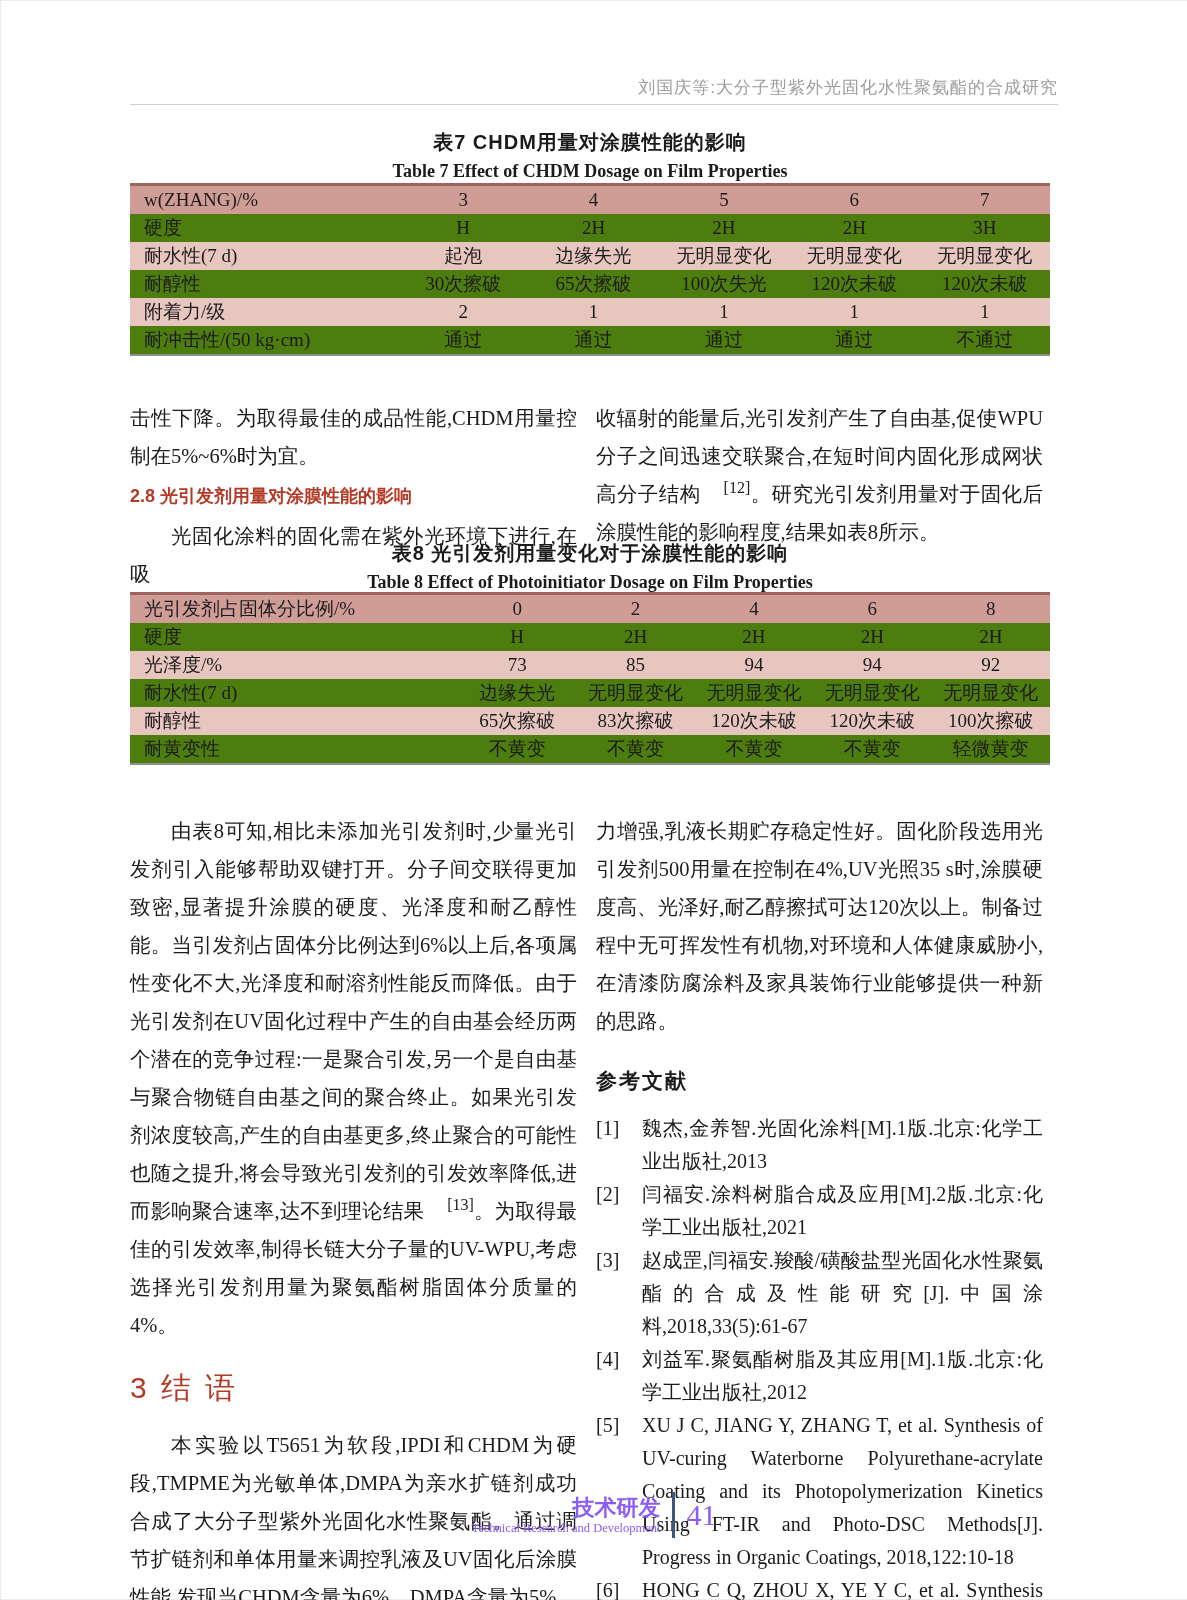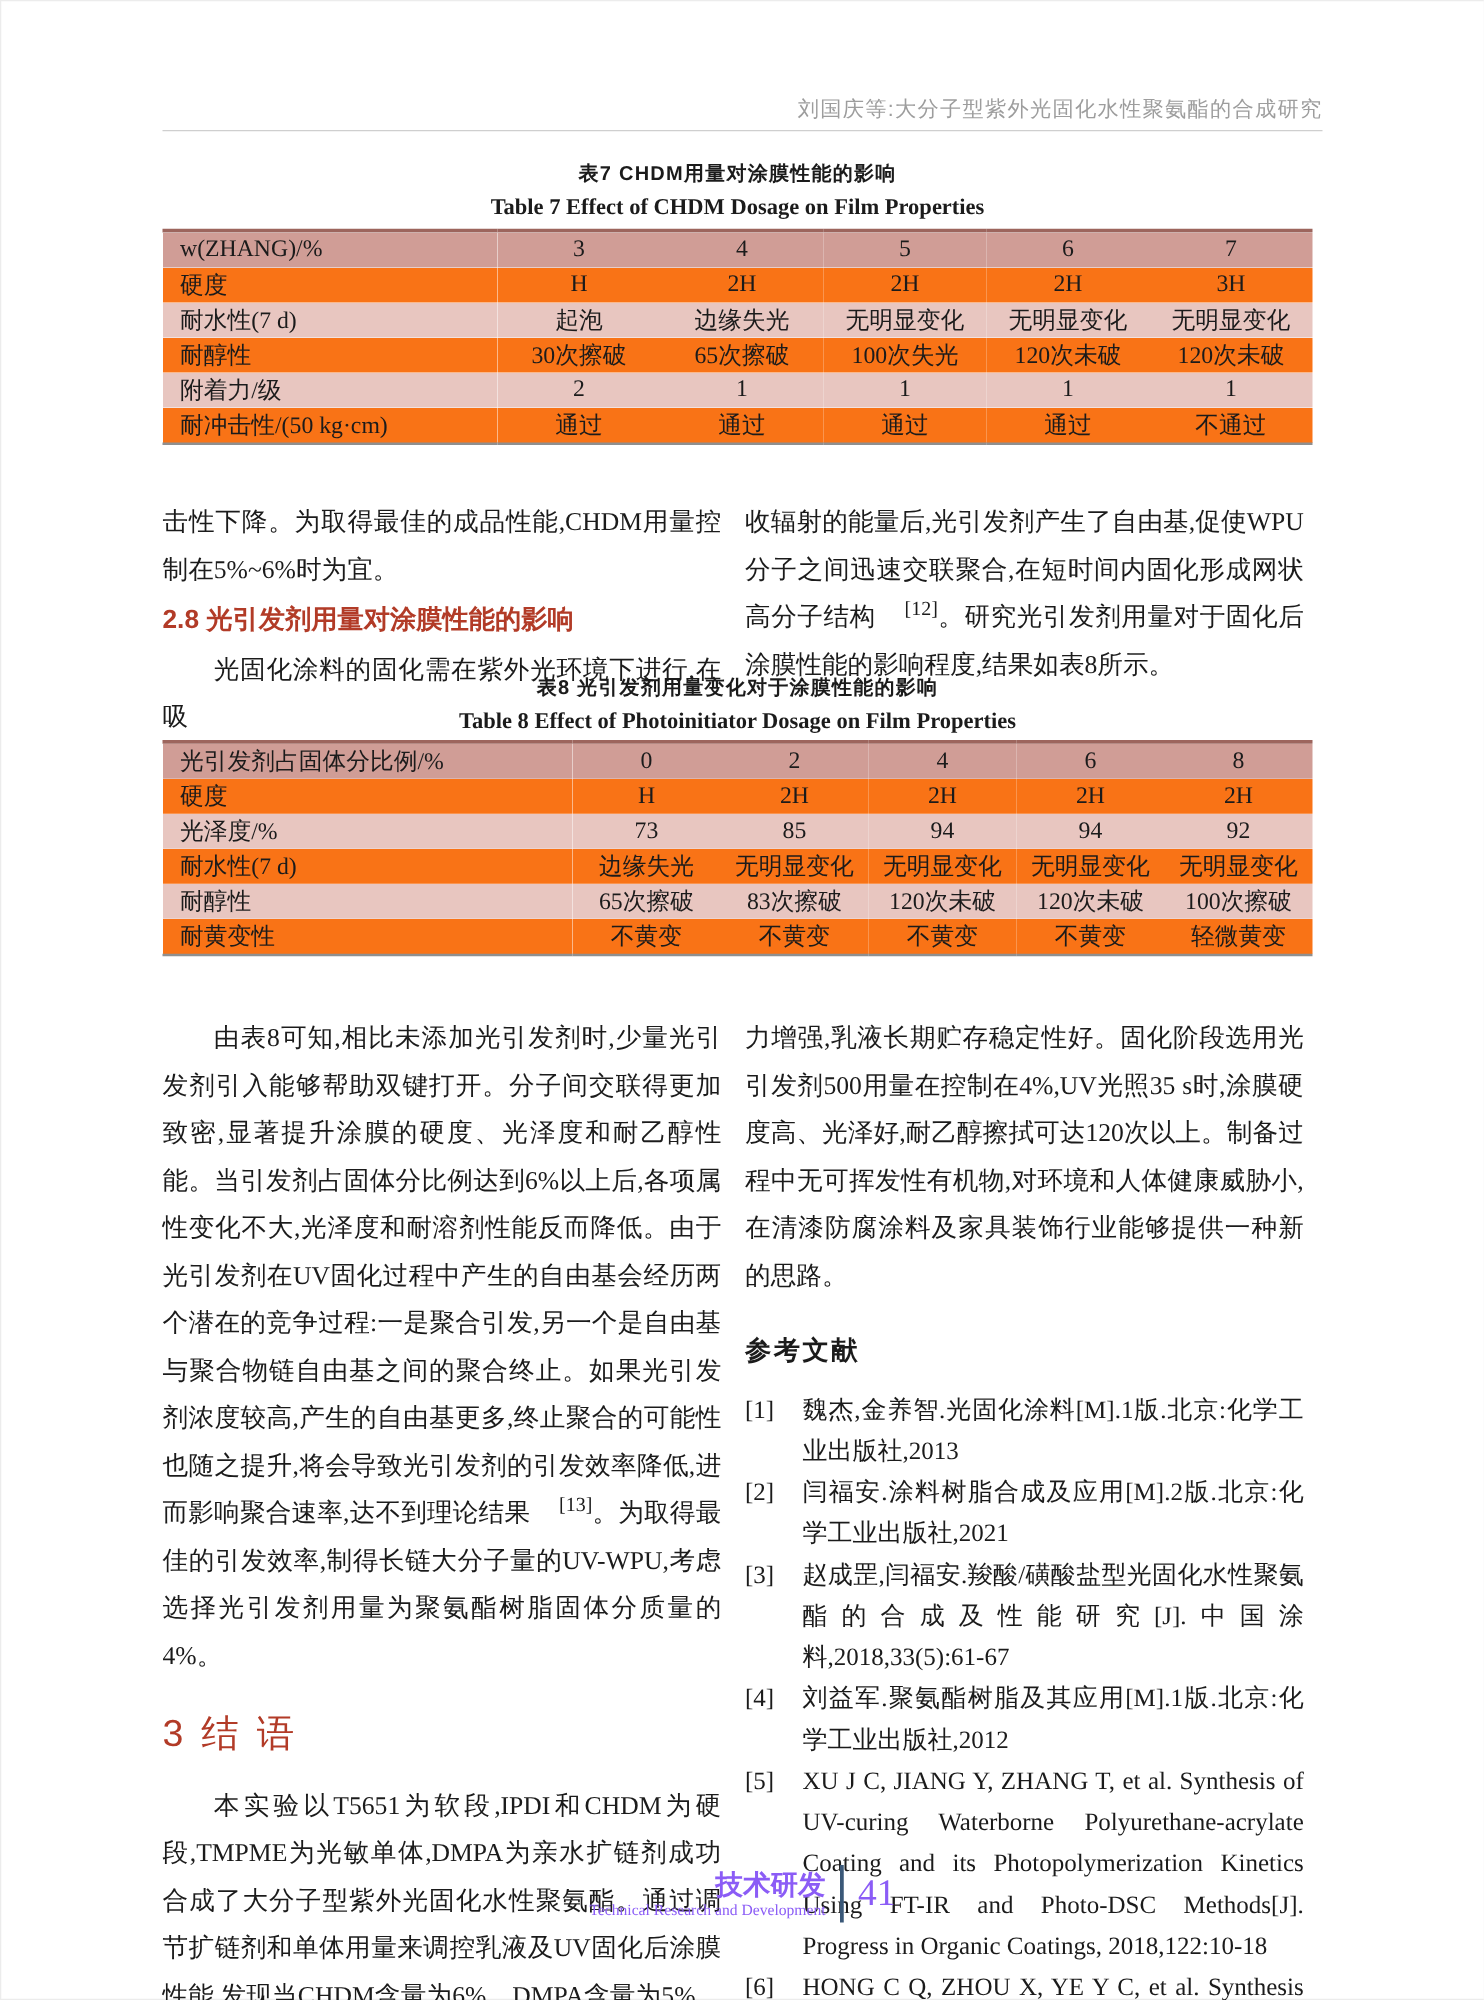--- a/index.html
+++ b/index.html
@@ -7,48 +7,48 @@
         font-family:"Liberation Serif",serif;color:#1b1b1b;overflow:hidden;
         box-shadow:inset 0 0 0 1px #ececec;padding-left:10px;}
 
   
   .running-head{position:absolute;top:76px;left:130px;width:928px;text-align:right;
         font-family:"Liberation Sans",sans-serif;font-size:17px;color:#9d9d9d;letter-spacing:1px;}
   .head-rule{position:absolute;top:104px;left:130px;width:928px;height:1px;background:#cfcfcf;}
 
   
   .caption{position:absolute;left:130px;width:920px;text-align:center;}
-  .cap-zh{font-family:"Liberation Sans",sans-serif;font-weight:bold;font-size:16px;letter-spacing:1px;}
+  .cap-zh{font-family:"Liberation Sans",sans-serif;font-weight:bold;font-size:20px;letter-spacing:1px;}
   .cap-en{font-family:"Liberation Serif",serif;font-weight:bold;font-size:18px;margin-top:5px;}
   #t7cap{top:129px;}
   #t8cap{top:540px;}
 
   
   table.datatable{position:absolute;left:130px;width:920px;border-collapse:collapse;table-layout:fixed;
         font-size:19px;border-top:3px solid #9d655d;border-bottom:2px solid #8f8f8f;}
   #table7{top:183px;}
   #table8{top:592px;}
   .datatable td{height:28px;text-align:center;padding:0 4px;overflow:hidden;white-space:nowrap;}
   .datatable td:first-child{text-align:left;padding-left:14px;}
   #table7 td:first-child{width:250px;}
   #table8 td:first-child{width:310px;}
   tr.r-head{background:#d09d96;}
   tr.r-alt{background:#e8c6c0;}
-  tr.r-plain{background:#f97316;}
+  tr.r-plain{background:#4d7c0f;}
 
   
   .col{position:absolute;width:447px;font-size:20.5px;line-height:38px;text-align:justify;}
   .colL{left:130px;}
   .colR{left:596px;}
   #a-left,#a-right{top:399px;}
   #b-left,#b-right{top:812px;}
   p{margin:0;}
   p.ind{text-indent:2em;}
   .h28{font-family:"Liberation Sans",sans-serif;font-weight:bold;color:#b23b27;
-       font-size:21px;line-height:42px;text-align:left;}
+       font-size:18px;line-height:42px;text-align:left;}
   .h3x{font-family:"Liberation Sans",sans-serif;font-weight:normal;color:#b23b27;
        font-size:30px;line-height:36px;margin:26px 0 20px 0;letter-spacing:3px;text-align:left;}
   sup{font-size:16px;line-height:0;margin-left:23px;}
 
   
   .ref-head{font-family:"Liberation Sans",sans-serif;font-weight:bold;text-align:left;
        font-size:21px;margin:22px 0 12px 0;letter-spacing:2px;}
   .ref{display:flex;font-size:20px;line-height:33px;}
   .ref .lab{flex:0 0 46px;}
   .ref .txt{flex:1;text-align:justify;}

